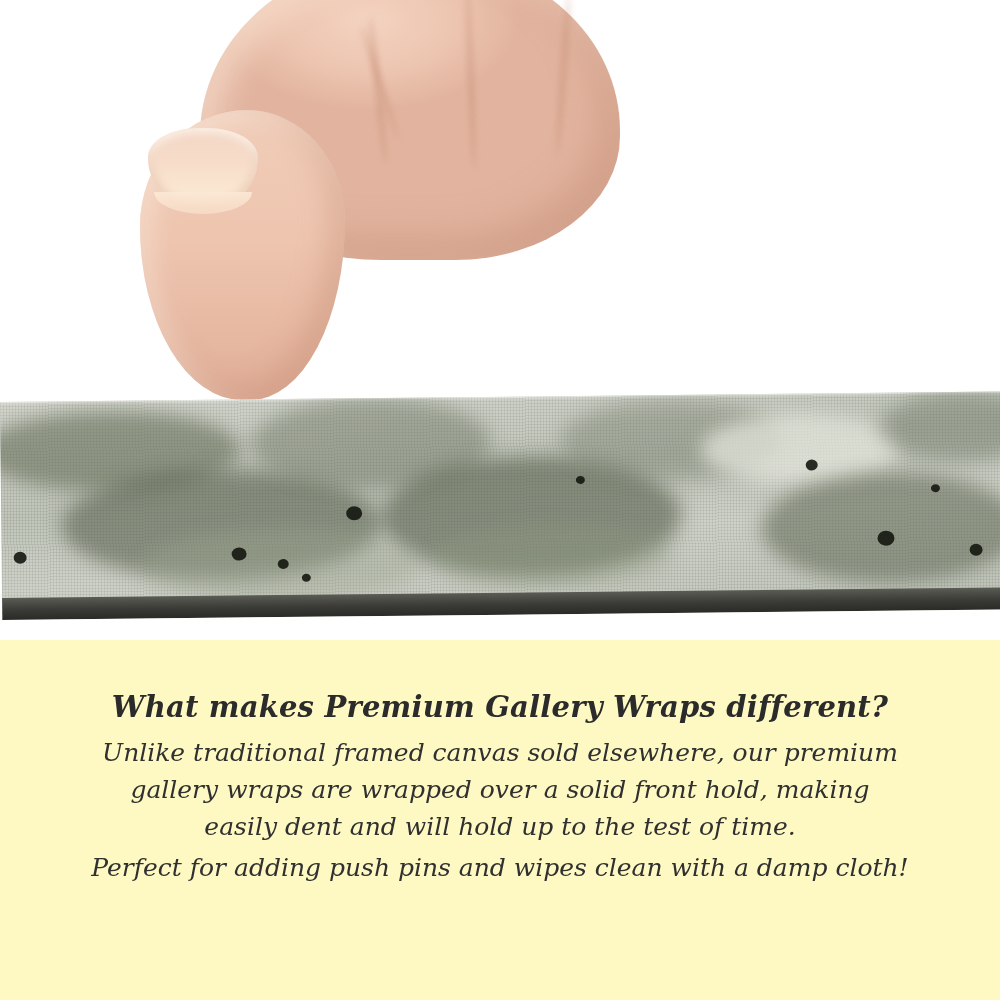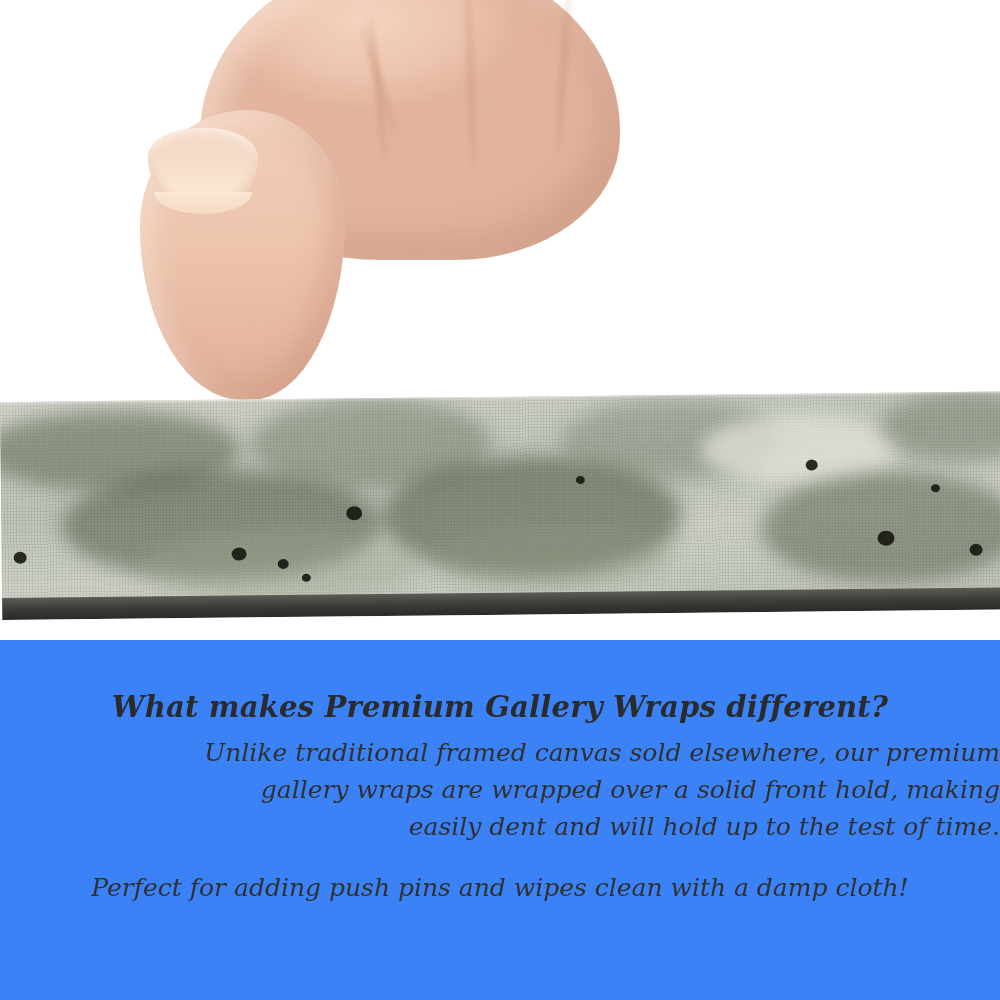--- a/index.html
+++ b/index.html
@@ -7,21 +7,21 @@
     padding: 0;
     background: #ffffff;
   }
   body {
     font-family: "DejaVu Sans", sans-serif;
   }
   .page {
     position: relative;
     width: 1000px;
     height: 1000px;
-    background: #3b82f6;
+    background: #fef9c3;
     overflow: hidden;
   }
 
   
   .photo-area {
     position: absolute;
     left: 0;
     top: 0;
     width: 1000px;
     height: 640px;
@@ -155,22 +155,22 @@
     font-weight: 700;
     letter-spacing: .2px;
   }
   .caption p {
     margin: 0;
     font-size: 25px;
     line-height: 37px;
     font-weight: 400;
     color: #303030;
   }
-  .caption .line { display: block; text-align: right; }
-  .caption .last { margin-top: 24px; display: block; }
+  .caption .line { display: block; }
+  .caption .last { margin-top: 4px; display: block; }
 </style>
 </head>
 <body>
 
 <div class="page">
 
   <div class="photo-area">
 
     <div class="hand">
       <div class="knuckles">

